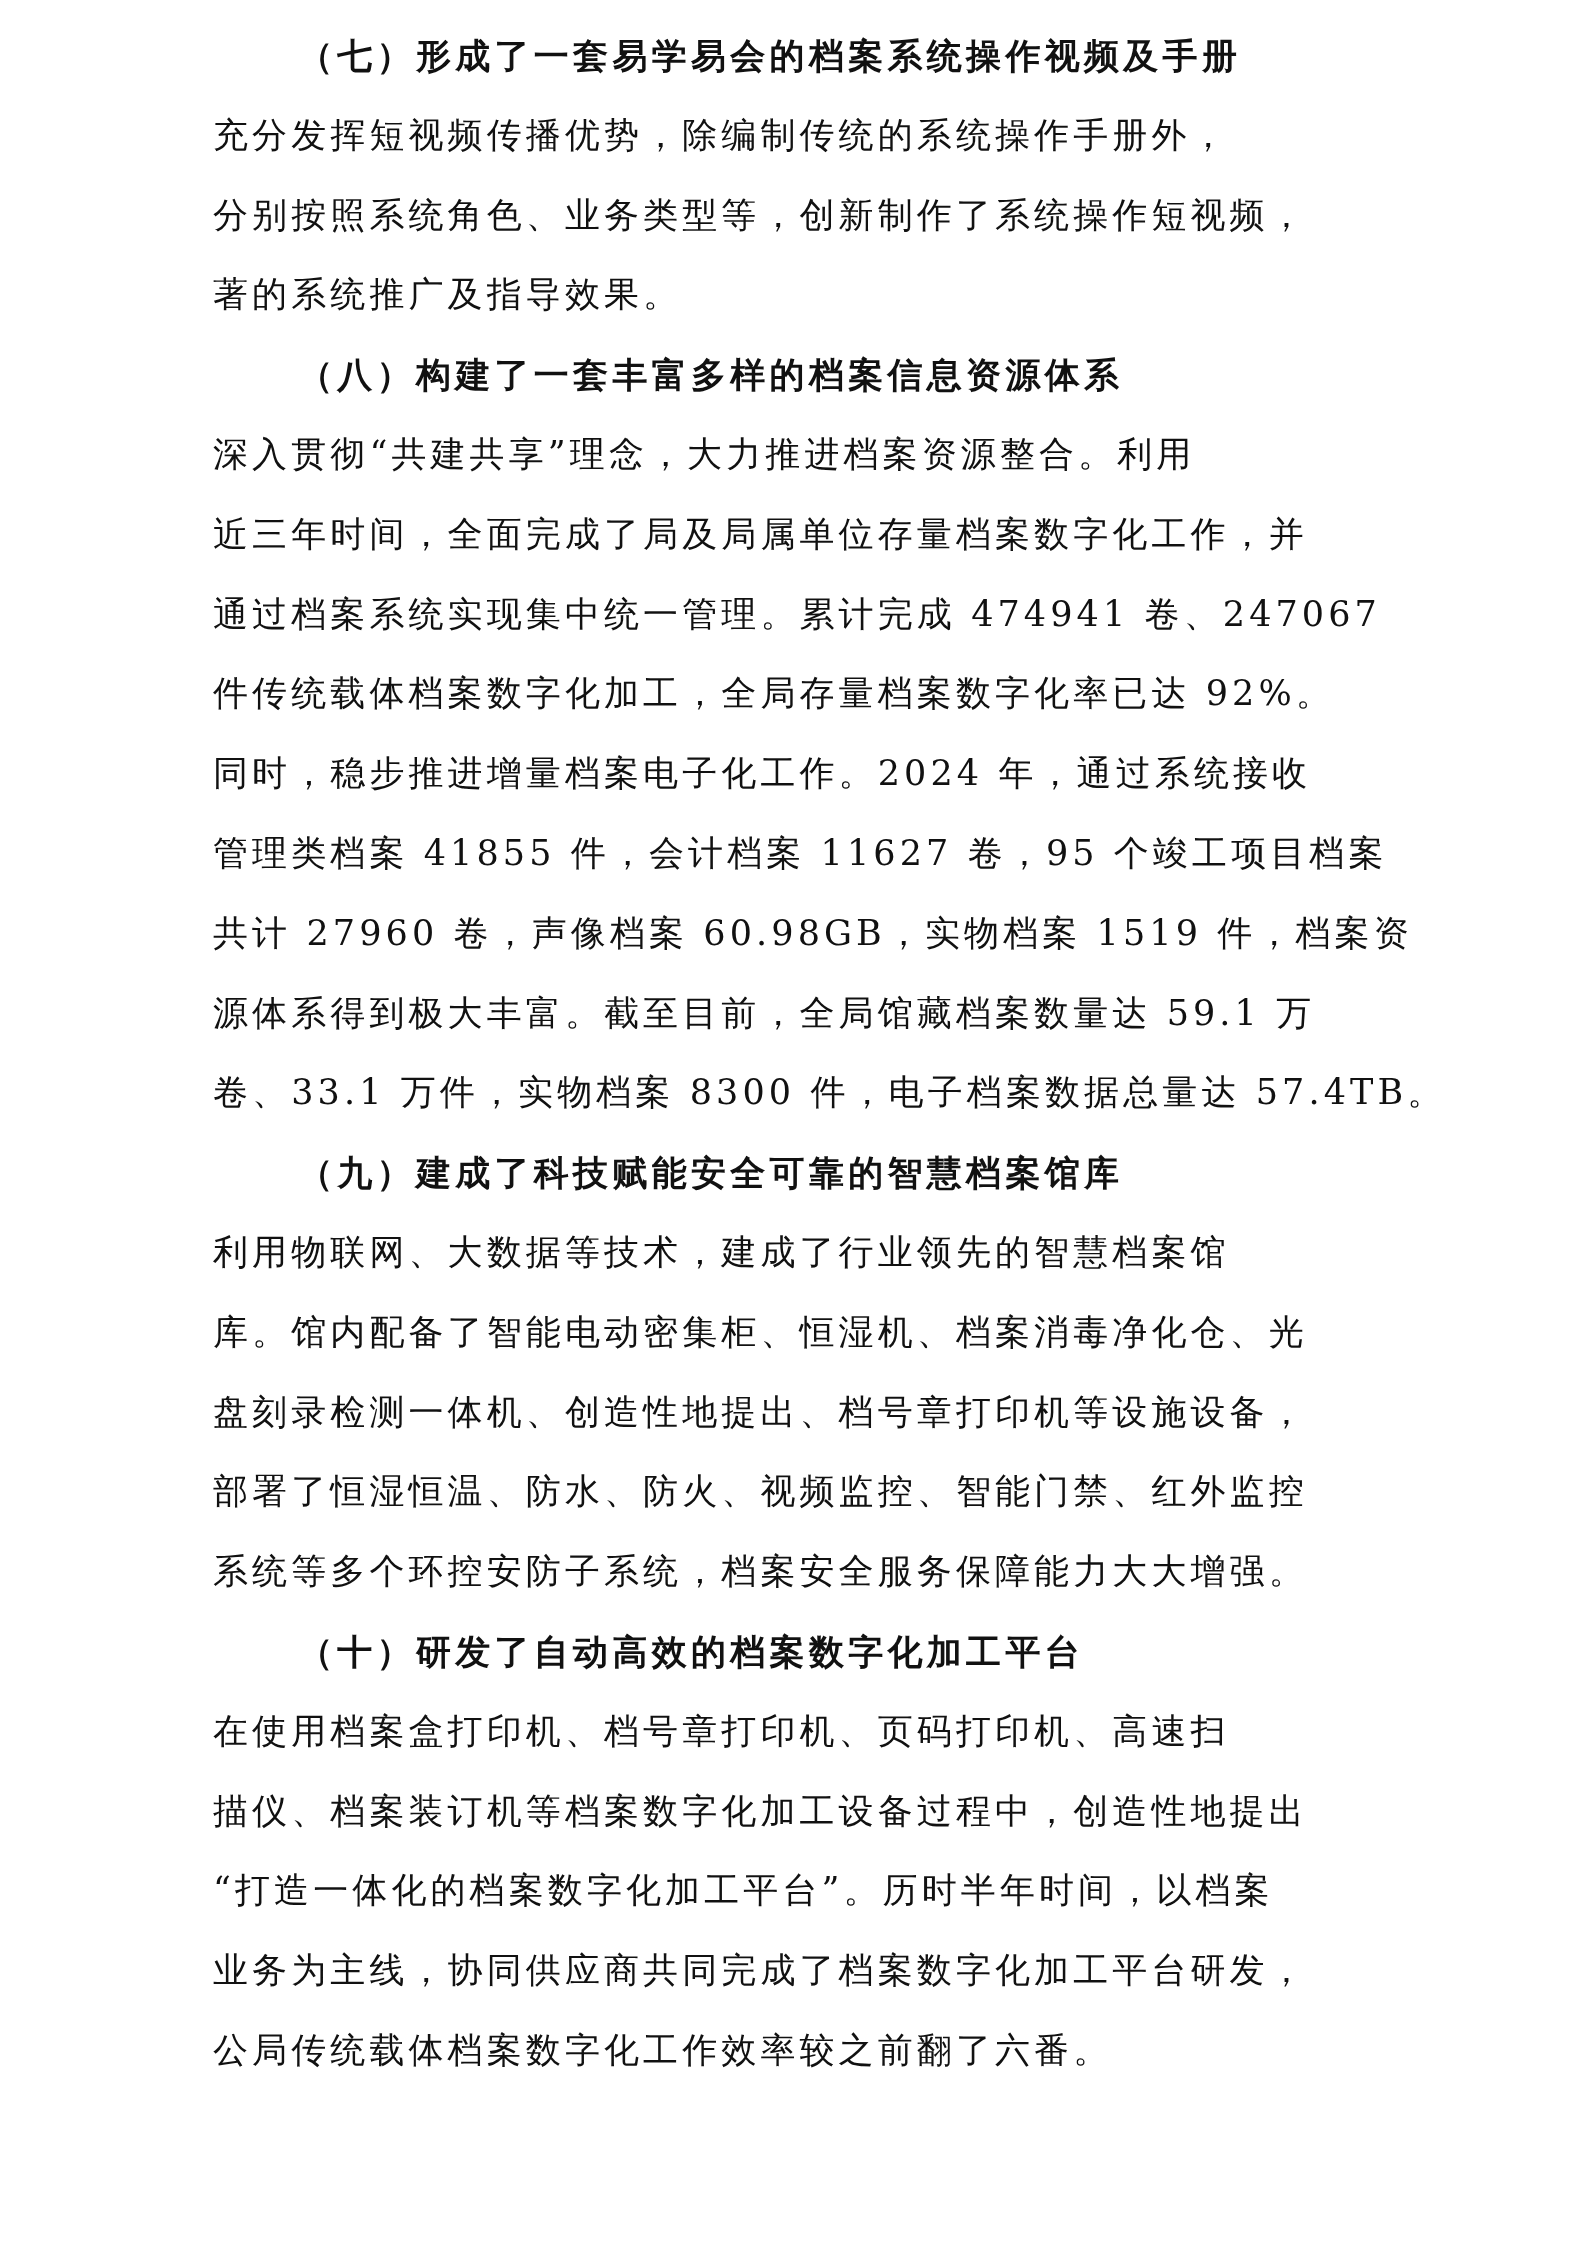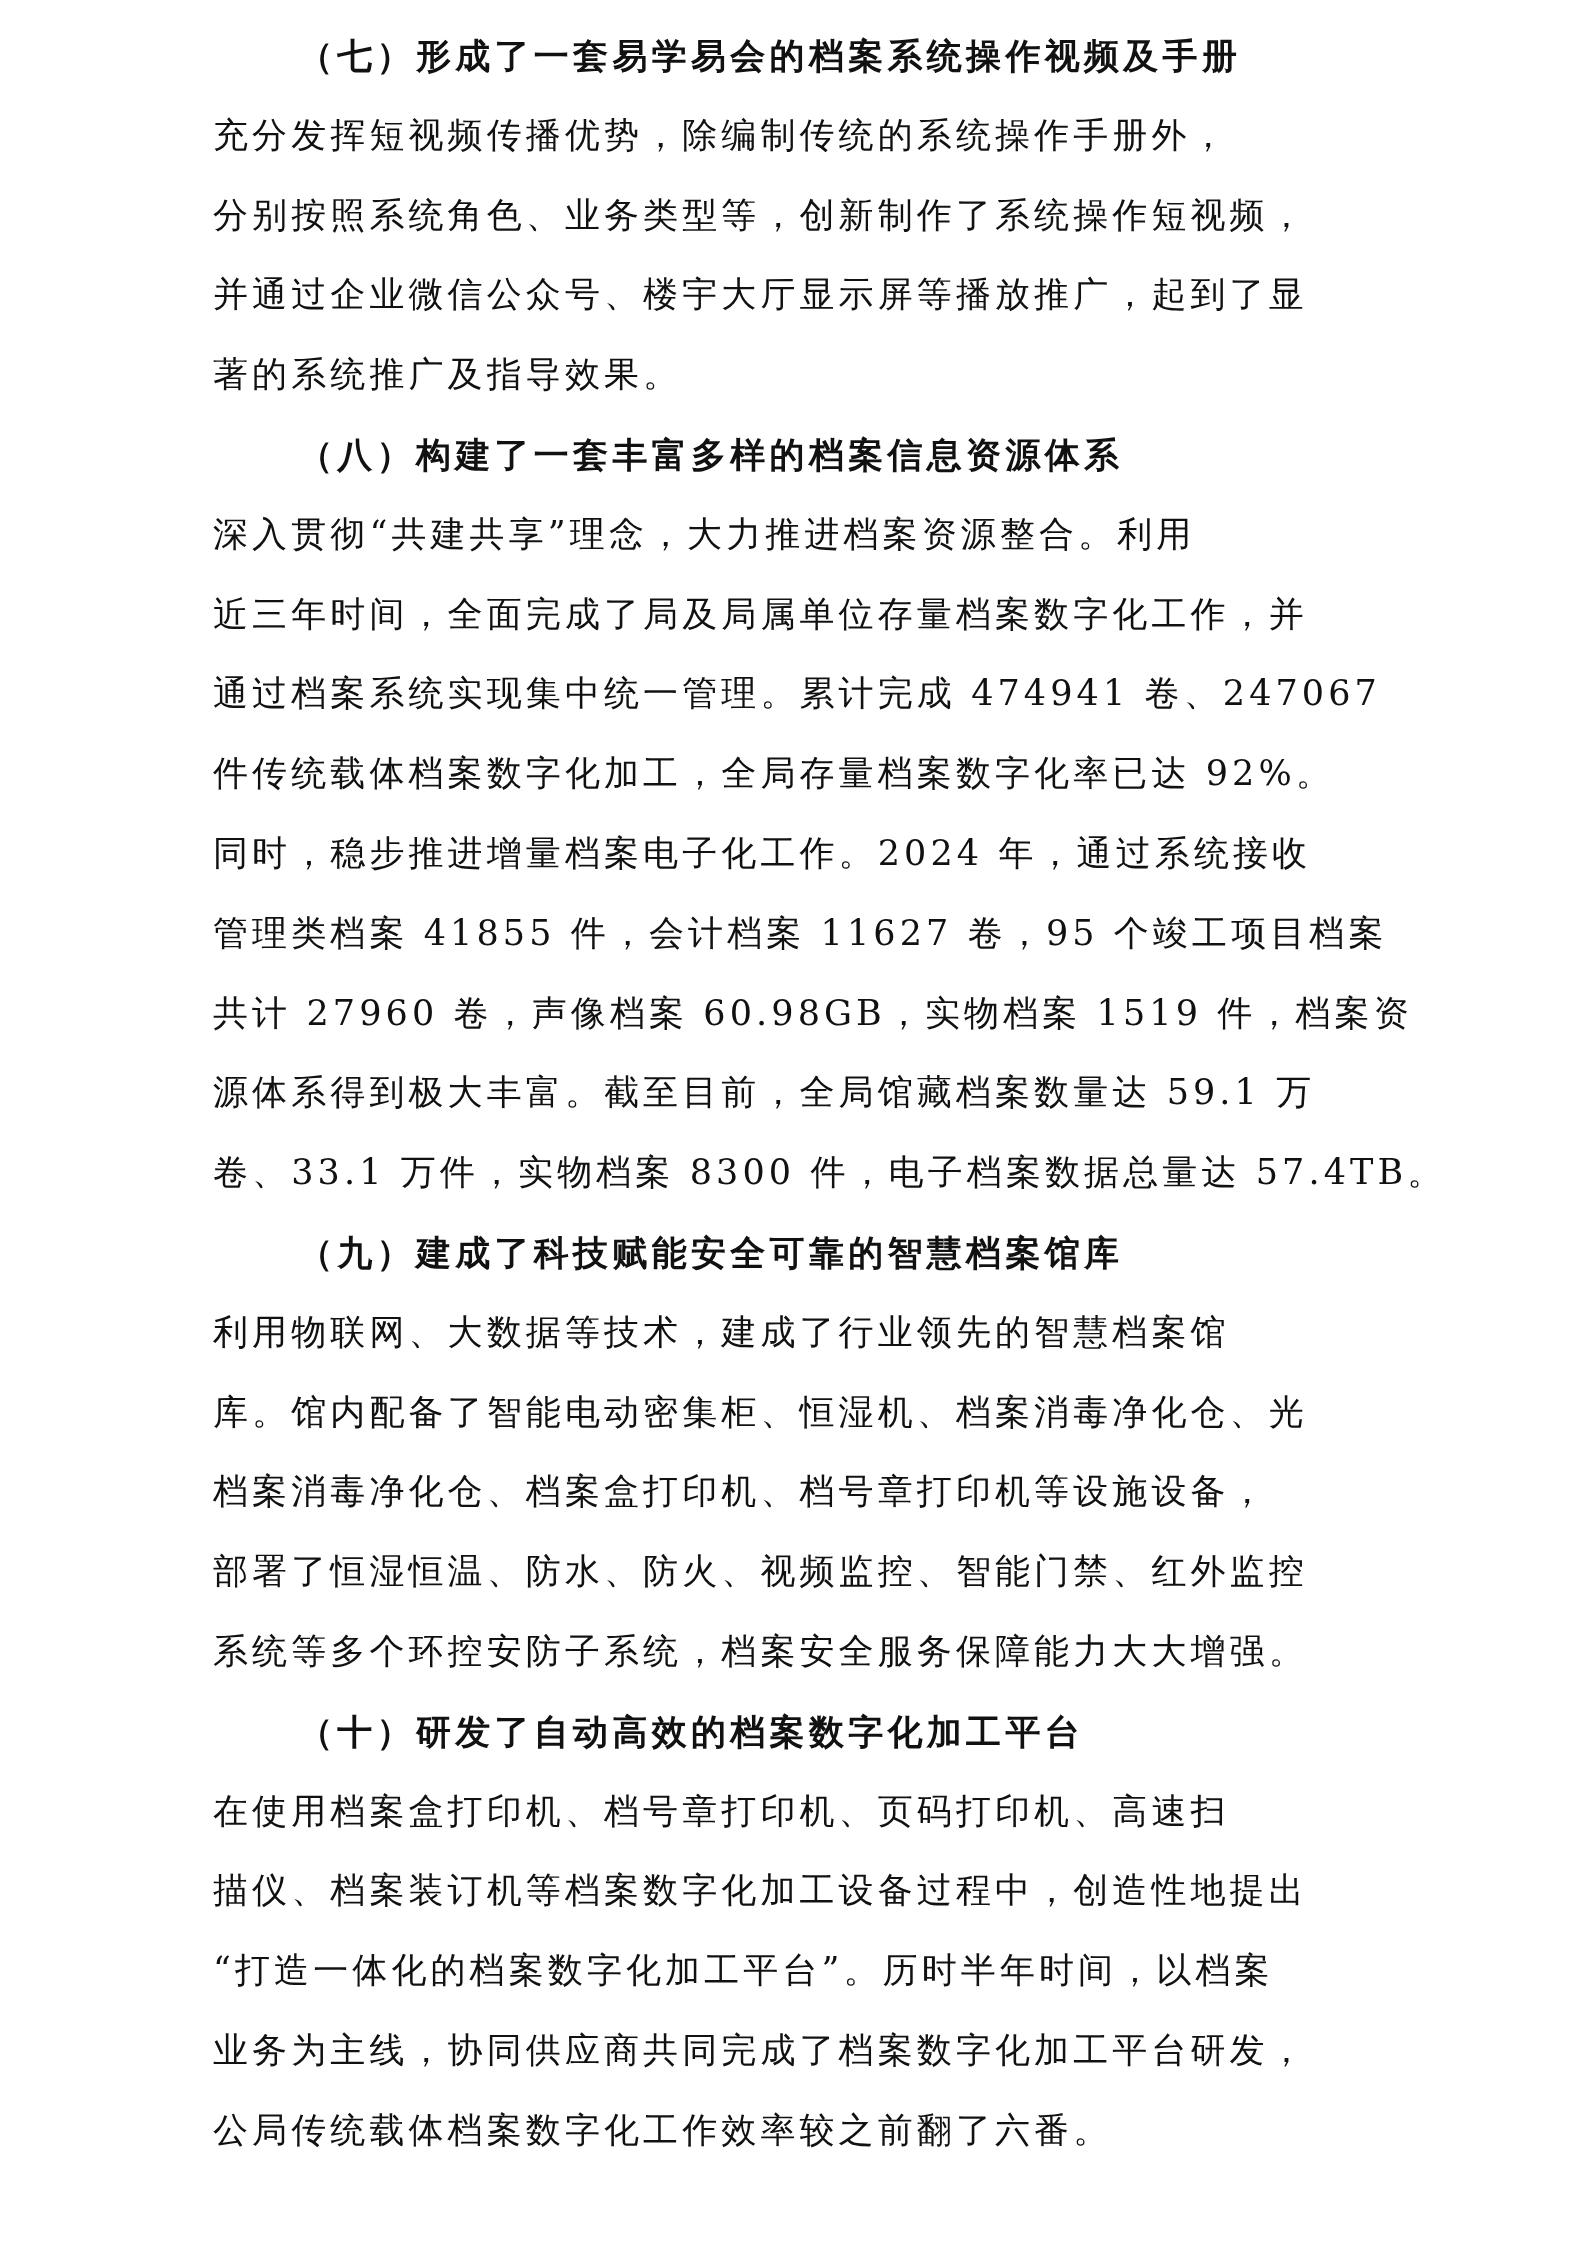--- a/index.html
+++ b/index.html
@@ -30,21 +30,20 @@
 
 <div class="page">
 
   <section>
     <div class="heading">
       <div class="line">（七）形成了一套易学易会的档案系统操作视频及手册</div>
     </div>
     <div class="para">
       <div class="line indent">充分发挥短视频传播优势，除编制传统的系统操作手册外，</div>
       <div class="line">分别按照系统角色、业务类型等，创新制作了系统操作短视频，</div>
-      <div class="line">并通过企业微信公众号、楼宇大厅显示屏等播放推广，起到了显</div>
       <div class="line">著的系统推广及指导效果。</div>
     </div>
   </section>
 
   <section>
     <div class="heading">
       <div class="line">（八）构建了一套丰富多样的档案信息资源体系</div>
     </div>
     <div class="para">
       <div class="line indent">深入贯彻“共建共享”理念，大力推进档案资源整合。利用</div>
@@ -59,21 +58,21 @@
     </div>
   </section>
 
   <section>
     <div class="heading">
       <div class="line">（九）建成了科技赋能安全可靠的智慧档案馆库</div>
     </div>
     <div class="para">
       <div class="line indent">利用物联网、大数据等技术，建成了行业领先的智慧档案馆</div>
       <div class="line">库。馆内配备了智能电动密集柜、恒湿机、档案消毒净化仓、光</div>
-      <div class="line">档案消毒净化仓、档案盒打印机、档号章打印机等设施设备，</div>
+      <div class="line">盘刻录检测一体机、创造性地提出、档号章打印机等设施设备，</div>
       <div class="line">部署了恒湿恒温、防水、防火、视频监控、智能门禁、红外监控</div>
       <div class="line">系统等多个环控安防子系统，档案安全服务保障能力大大增强。</div>
     </div>
   </section>
 
   <section>
     <div class="heading">
       <div class="line">（十）研发了自动高效的档案数字化加工平台</div>
     </div>
     <div class="para">

